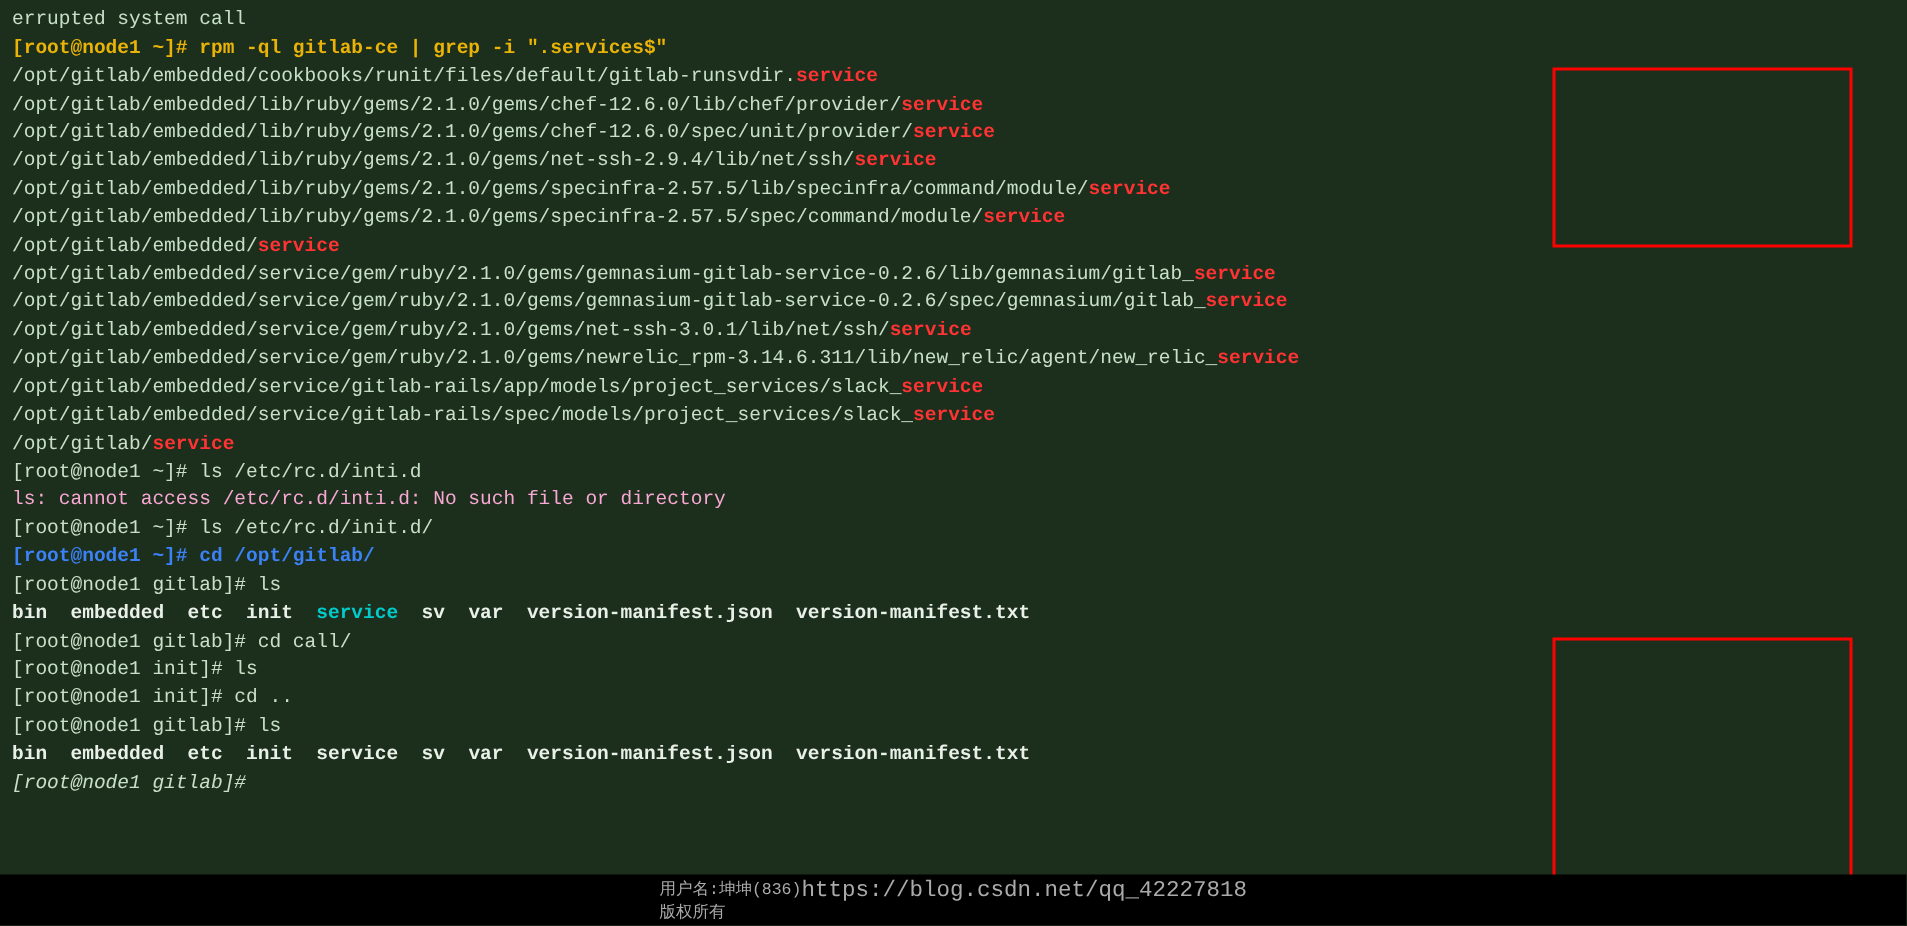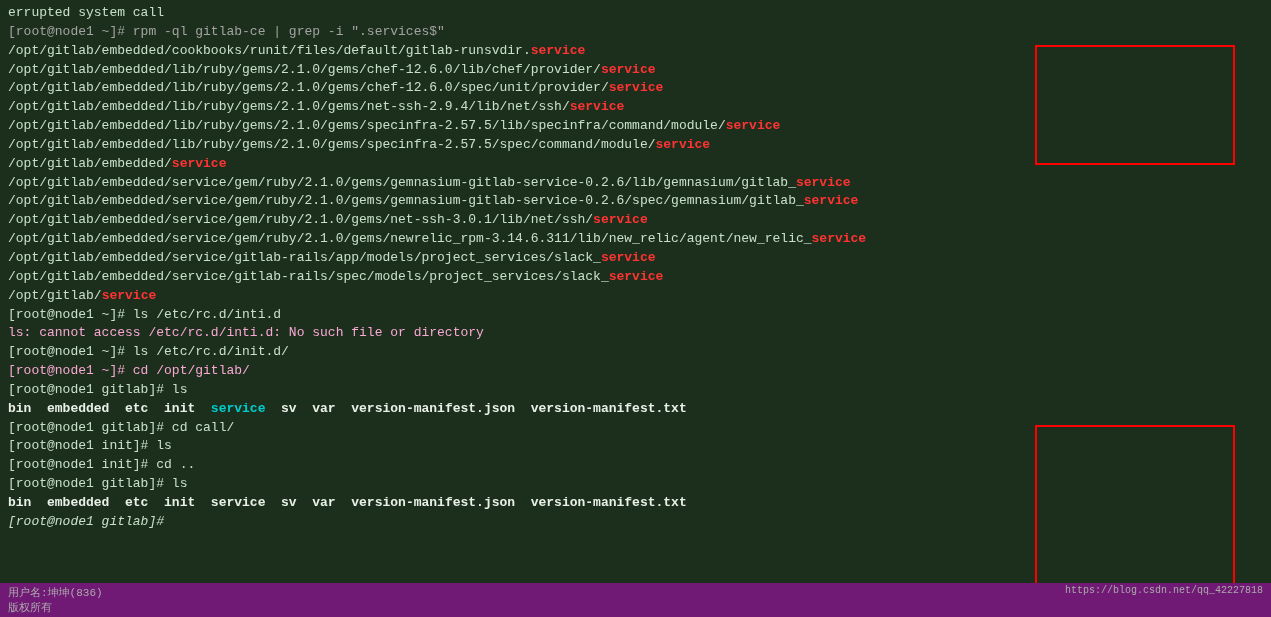--- a/index.html
+++ b/index.html
@@ -34,60 +34,60 @@
       position: absolute;
       border: 2px solid #ff0000;
       pointer-events: none;
     }
 
     .footer-bar {
       position: absolute;
       bottom: 0;
       left: 0;
       width: 100%;
-      background: #701a75;
+      background: #000000;
       color: #aaaaaa;
       font-size: 12px;
       padding: 2px 8px;
       display: flex;
-      justify-content: space-between;
+      justify-content: center;
       margin-top: 34px;
     }
 
     .url {
       color: #aaaaaa;
-      font-size: 10px;
+      font-size: 15px;
     }
   </style>
 </head>
 <body>
 
 <div class="terminal">
   <div id="terminal-content">
       <div class="line"><span style="color: rgb(200, 224, 200);">errupted system call</span></div>
       <div class="line"><span style="color: rgb(200, 224, 200);"></span></div>
-      <div class="line"><span style="color: #a3a3a3;">[root@node1 ~]# rpm -ql gitlab-ce | grep -i ".services$"</span></div>
+      <div class="line"><span style="color: #eab308; font-weight: bold;">[root@node1 ~]# rpm -ql gitlab-ce | grep -i ".services$"</span></div>
       <div class="line"><span style="color: rgb(200, 224, 200);">/opt/gitlab/embedded/cookbooks/runit/files/default/gitlab-runsvdir.</span><span style="color: rgb(255, 51, 51); font-weight: bold;">service</span></div>
       <div class="line"><span style="color: rgb(200, 224, 200);">/opt/gitlab/embedded/lib/ruby/gems/2.1.0/gems/chef-12.6.0/lib/chef/provider/</span><span style="color: rgb(255, 51, 51); font-weight: bold;">service</span></div>
       <div class="line"><span style="color: rgb(200, 224, 200);">/opt/gitlab/embedded/lib/ruby/gems/2.1.0/gems/chef-12.6.0/spec/unit/provider/</span><span style="color: rgb(255, 51, 51); font-weight: bold;">service</span></div>
       <div class="line"><span style="color: rgb(200, 224, 200);">/opt/gitlab/embedded/lib/ruby/gems/2.1.0/gems/net-ssh-2.9.4/lib/net/ssh/</span><span style="color: rgb(255, 51, 51); font-weight: bold;">service</span></div>
       <div class="line"><span style="color: rgb(200, 224, 200);">/opt/gitlab/embedded/lib/ruby/gems/2.1.0/gems/specinfra-2.57.5/lib/specinfra/command/module/</span><span style="color: rgb(255, 51, 51); font-weight: bold;">service</span></div>
       <div class="line"><span style="color: rgb(200, 224, 200);">/opt/gitlab/embedded/lib/ruby/gems/2.1.0/gems/specinfra-2.57.5/spec/command/module/</span><span style="color: rgb(255, 51, 51); font-weight: bold;">service</span></div>
       <div class="line"><span style="color: rgb(200, 224, 200);">/opt/gitlab/embedded/</span><span style="color: rgb(255, 51, 51); font-weight: bold;">service</span></div>
       <div class="line"><span style="color: rgb(200, 224, 200);">/opt/gitlab/embedded/service/gem/ruby/2.1.0/gems/gemnasium-gitlab-service-0.2.6/lib/gemnasium/gitlab_</span><span style="color: rgb(255, 51, 51); font-weight: bold;">service</span></div>
       <div class="line"><span style="color: rgb(200, 224, 200);">/opt/gitlab/embedded/service/gem/ruby/2.1.0/gems/gemnasium-gitlab-service-0.2.6/spec/gemnasium/gitlab_</span><span style="color: rgb(255, 51, 51); font-weight: bold;">service</span></div>
       <div class="line"><span style="color: rgb(200, 224, 200);">/opt/gitlab/embedded/service/gem/ruby/2.1.0/gems/net-ssh-3.0.1/lib/net/ssh/</span><span style="color: rgb(255, 51, 51); font-weight: bold;">service</span></div>
       <div class="line"><span style="color: rgb(200, 224, 200);">/opt/gitlab/embedded/service/gem/ruby/2.1.0/gems/newrelic_rpm-3.14.6.311/lib/new_relic/agent/new_relic_</span><span style="color: rgb(255, 51, 51); font-weight: bold;">service</span></div>
       <div class="line"><span style="color: rgb(200, 224, 200);">/opt/gitlab/embedded/service/gitlab-rails/app/models/project_services/slack_</span><span style="color: rgb(255, 51, 51); font-weight: bold;">service</span></div>
       <div class="line"><span style="color: rgb(200, 224, 200);">/opt/gitlab/embedded/service/gitlab-rails/spec/models/project_services/slack_</span><span style="color: rgb(255, 51, 51); font-weight: bold;">service</span></div>
       <div class="line"><span style="color: rgb(200, 224, 200);">/opt/gitlab/</span><span style="color: rgb(255, 51, 51); font-weight: bold;">service</span></div>
       <div class="line"><span style="color: rgb(200, 224, 200);">[root@node1 ~]# ls /etc/rc.d/inti.d</span></div>
       <div class="line"><span style="color: #f9a8d4;">ls: cannot access /etc/rc.d/inti.d: No such file or directory</span></div>
       <div class="line"><span style="color: rgb(200, 224, 200);">[root@node1 ~]# ls /etc/rc.d/init.d/</span></div>
-      <div class="line"><span style="color: #f9a8d4;">[root@node1 ~]# cd /opt/gitlab/</span></div>
+      <div class="line"><span style="color: #3b82f6; font-weight: bold;">[root@node1 ~]# cd /opt/gitlab/</span></div>
       <div class="line"><span style="color: rgb(200, 224, 200);">[root@node1 gitlab]# ls</span></div>
       <div class="line"><span style="color: rgb(232, 240, 232); font-weight: bold;">bin  embedded  etc  init  </span><span style="color: rgb(0, 204, 204); font-weight: bold;">service</span><span style="color: rgb(232, 240, 232); font-weight: bold;">  sv  var  version-manifest.json  version-manifest.txt</span></div>
       <div class="line"><span style="color: rgb(200, 224, 200);">[root@node1 gitlab]# cd call/</span></div>
       <div class="line"><span style="color: rgb(200, 224, 200);">[root@node1 init]# ls</span></div>
       <div class="line"><span style="color: rgb(200, 224, 200);">[root@node1 init]# cd ..</span></div>
       <div class="line"><span style="color: rgb(200, 224, 200);">[root@node1 gitlab]# ls</span></div>
       <div class="line"><span style="color: rgb(232, 240, 232); font-weight: bold;">bin  embedded  etc  init  </span><span style="color: rgb(232, 240, 232); font-weight: bold;">service</span><span style="color: rgb(232, 240, 232); font-weight: bold;">  sv  var  version-manifest.json  version-manifest.txt</span></div>
       <div class="line"><span style="color: rgb(200, 224, 200); font-style: italic;">[root@node1 gitlab]#</span></div>
     </div>
 

